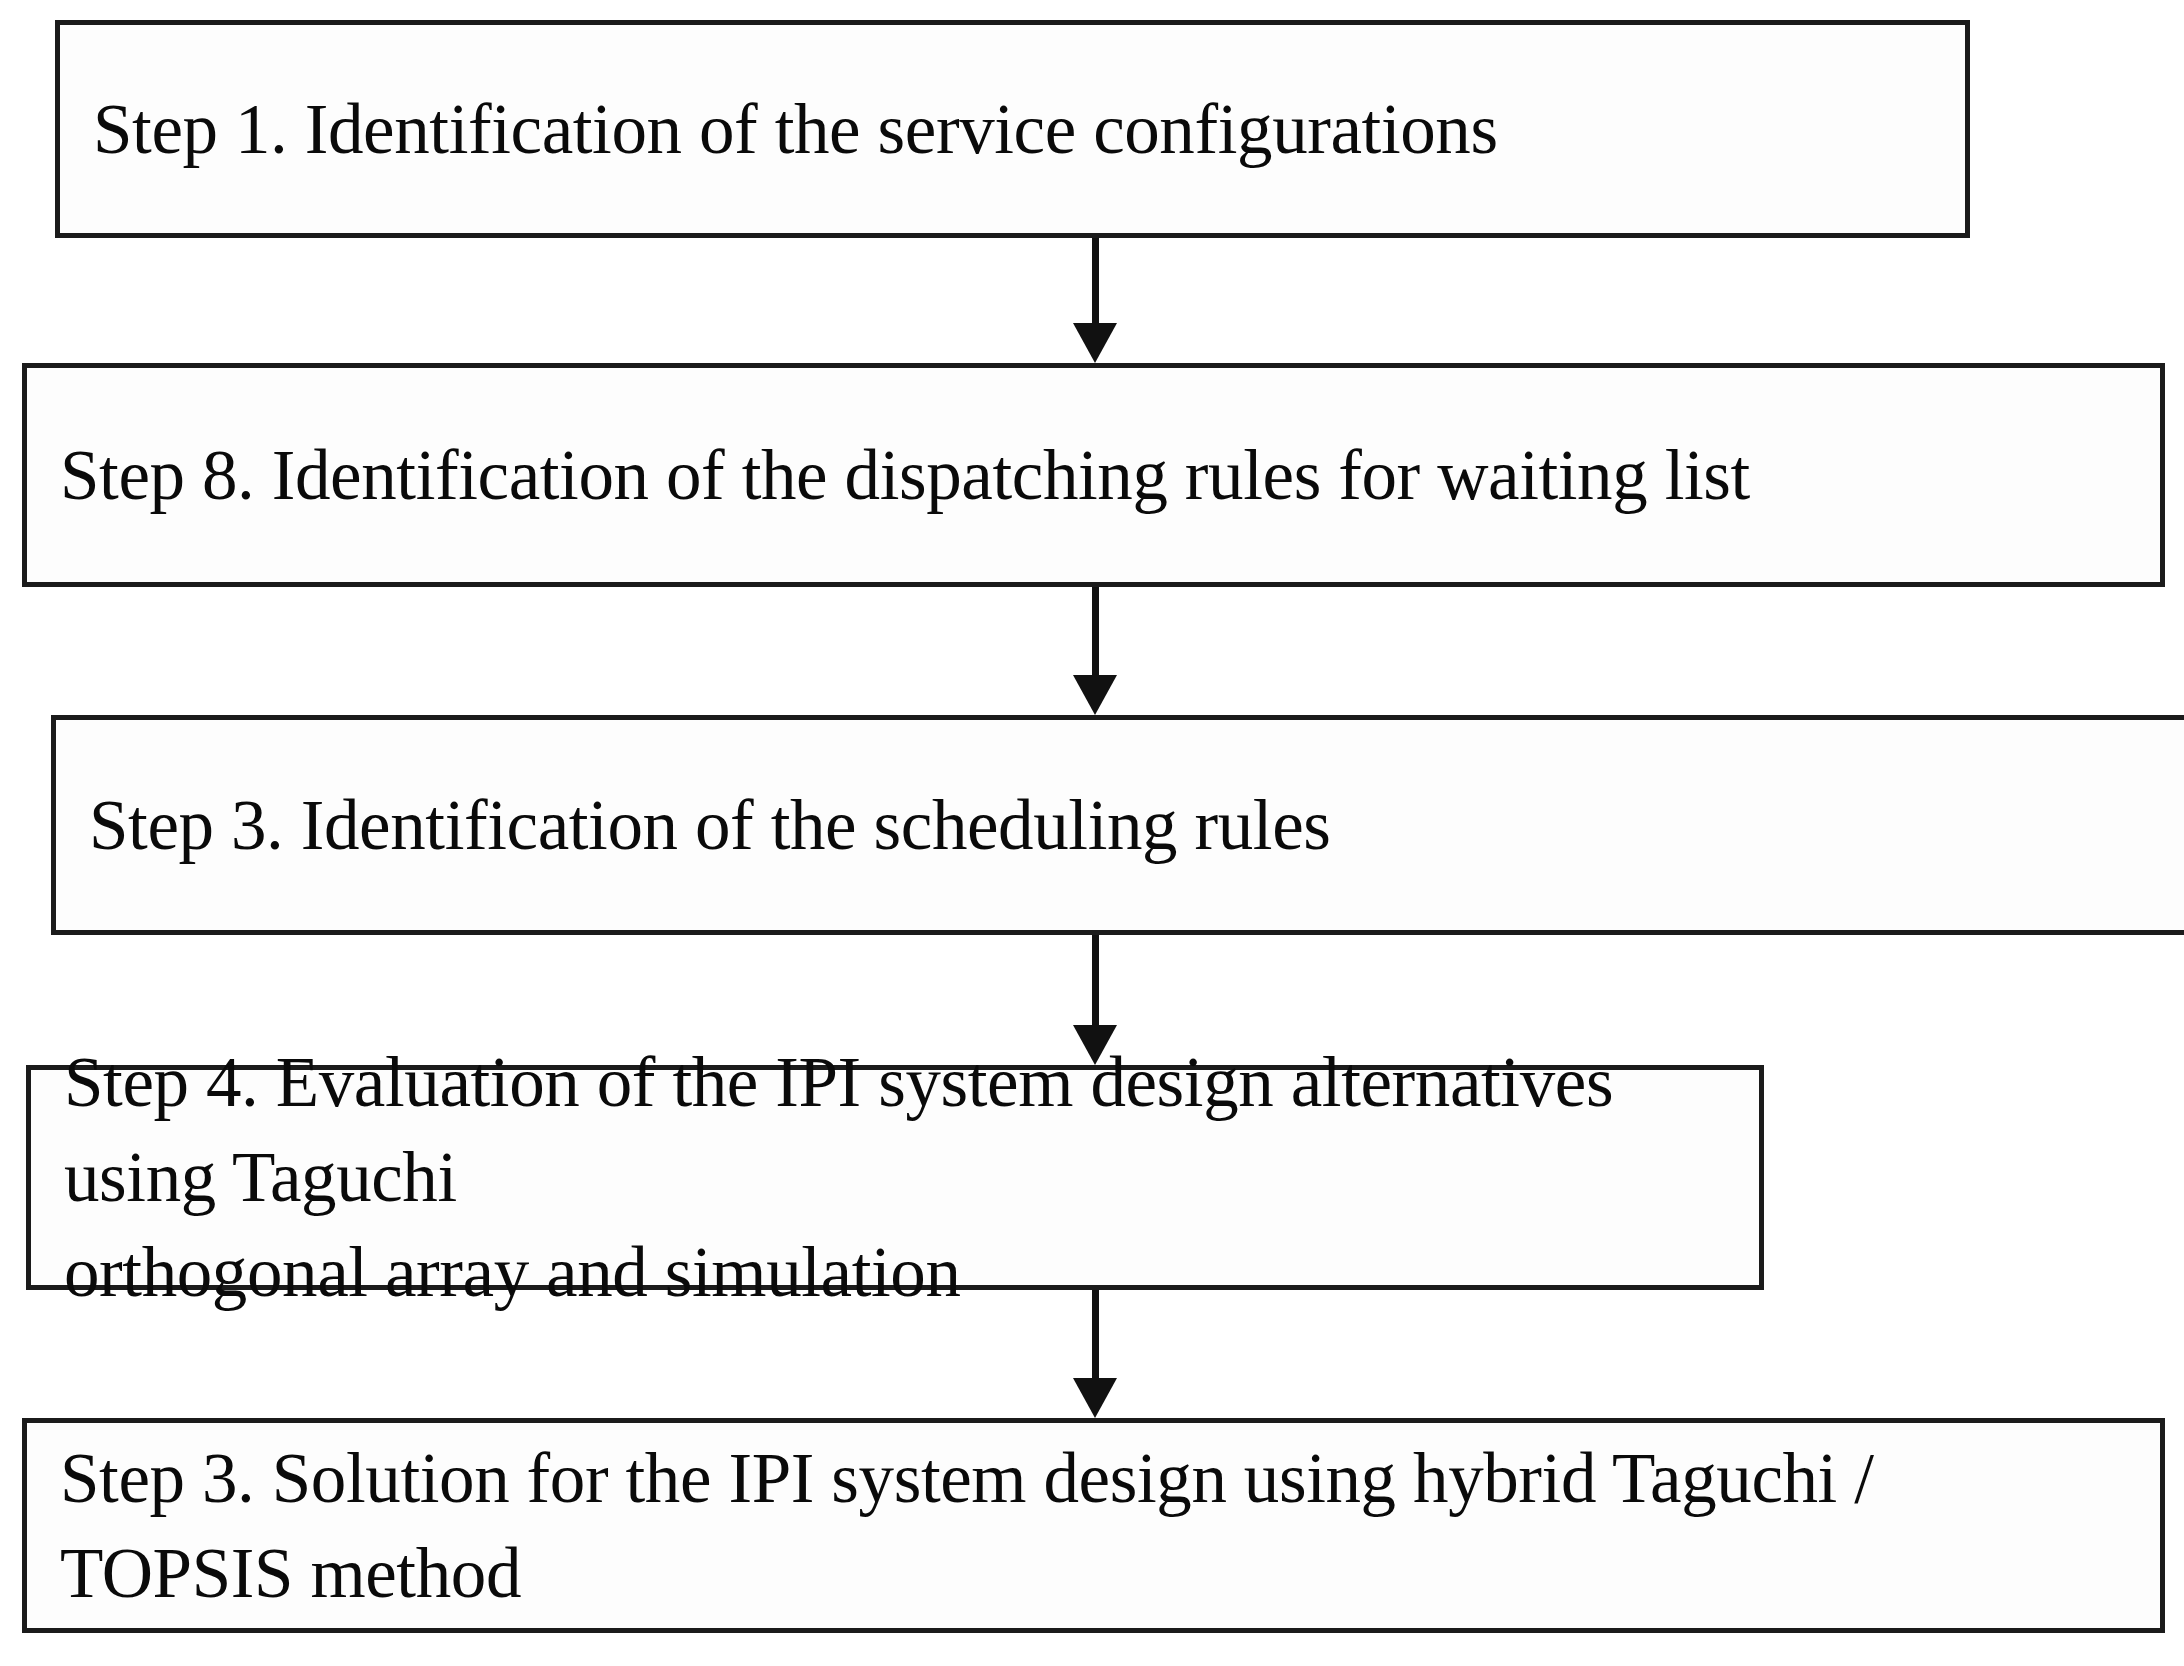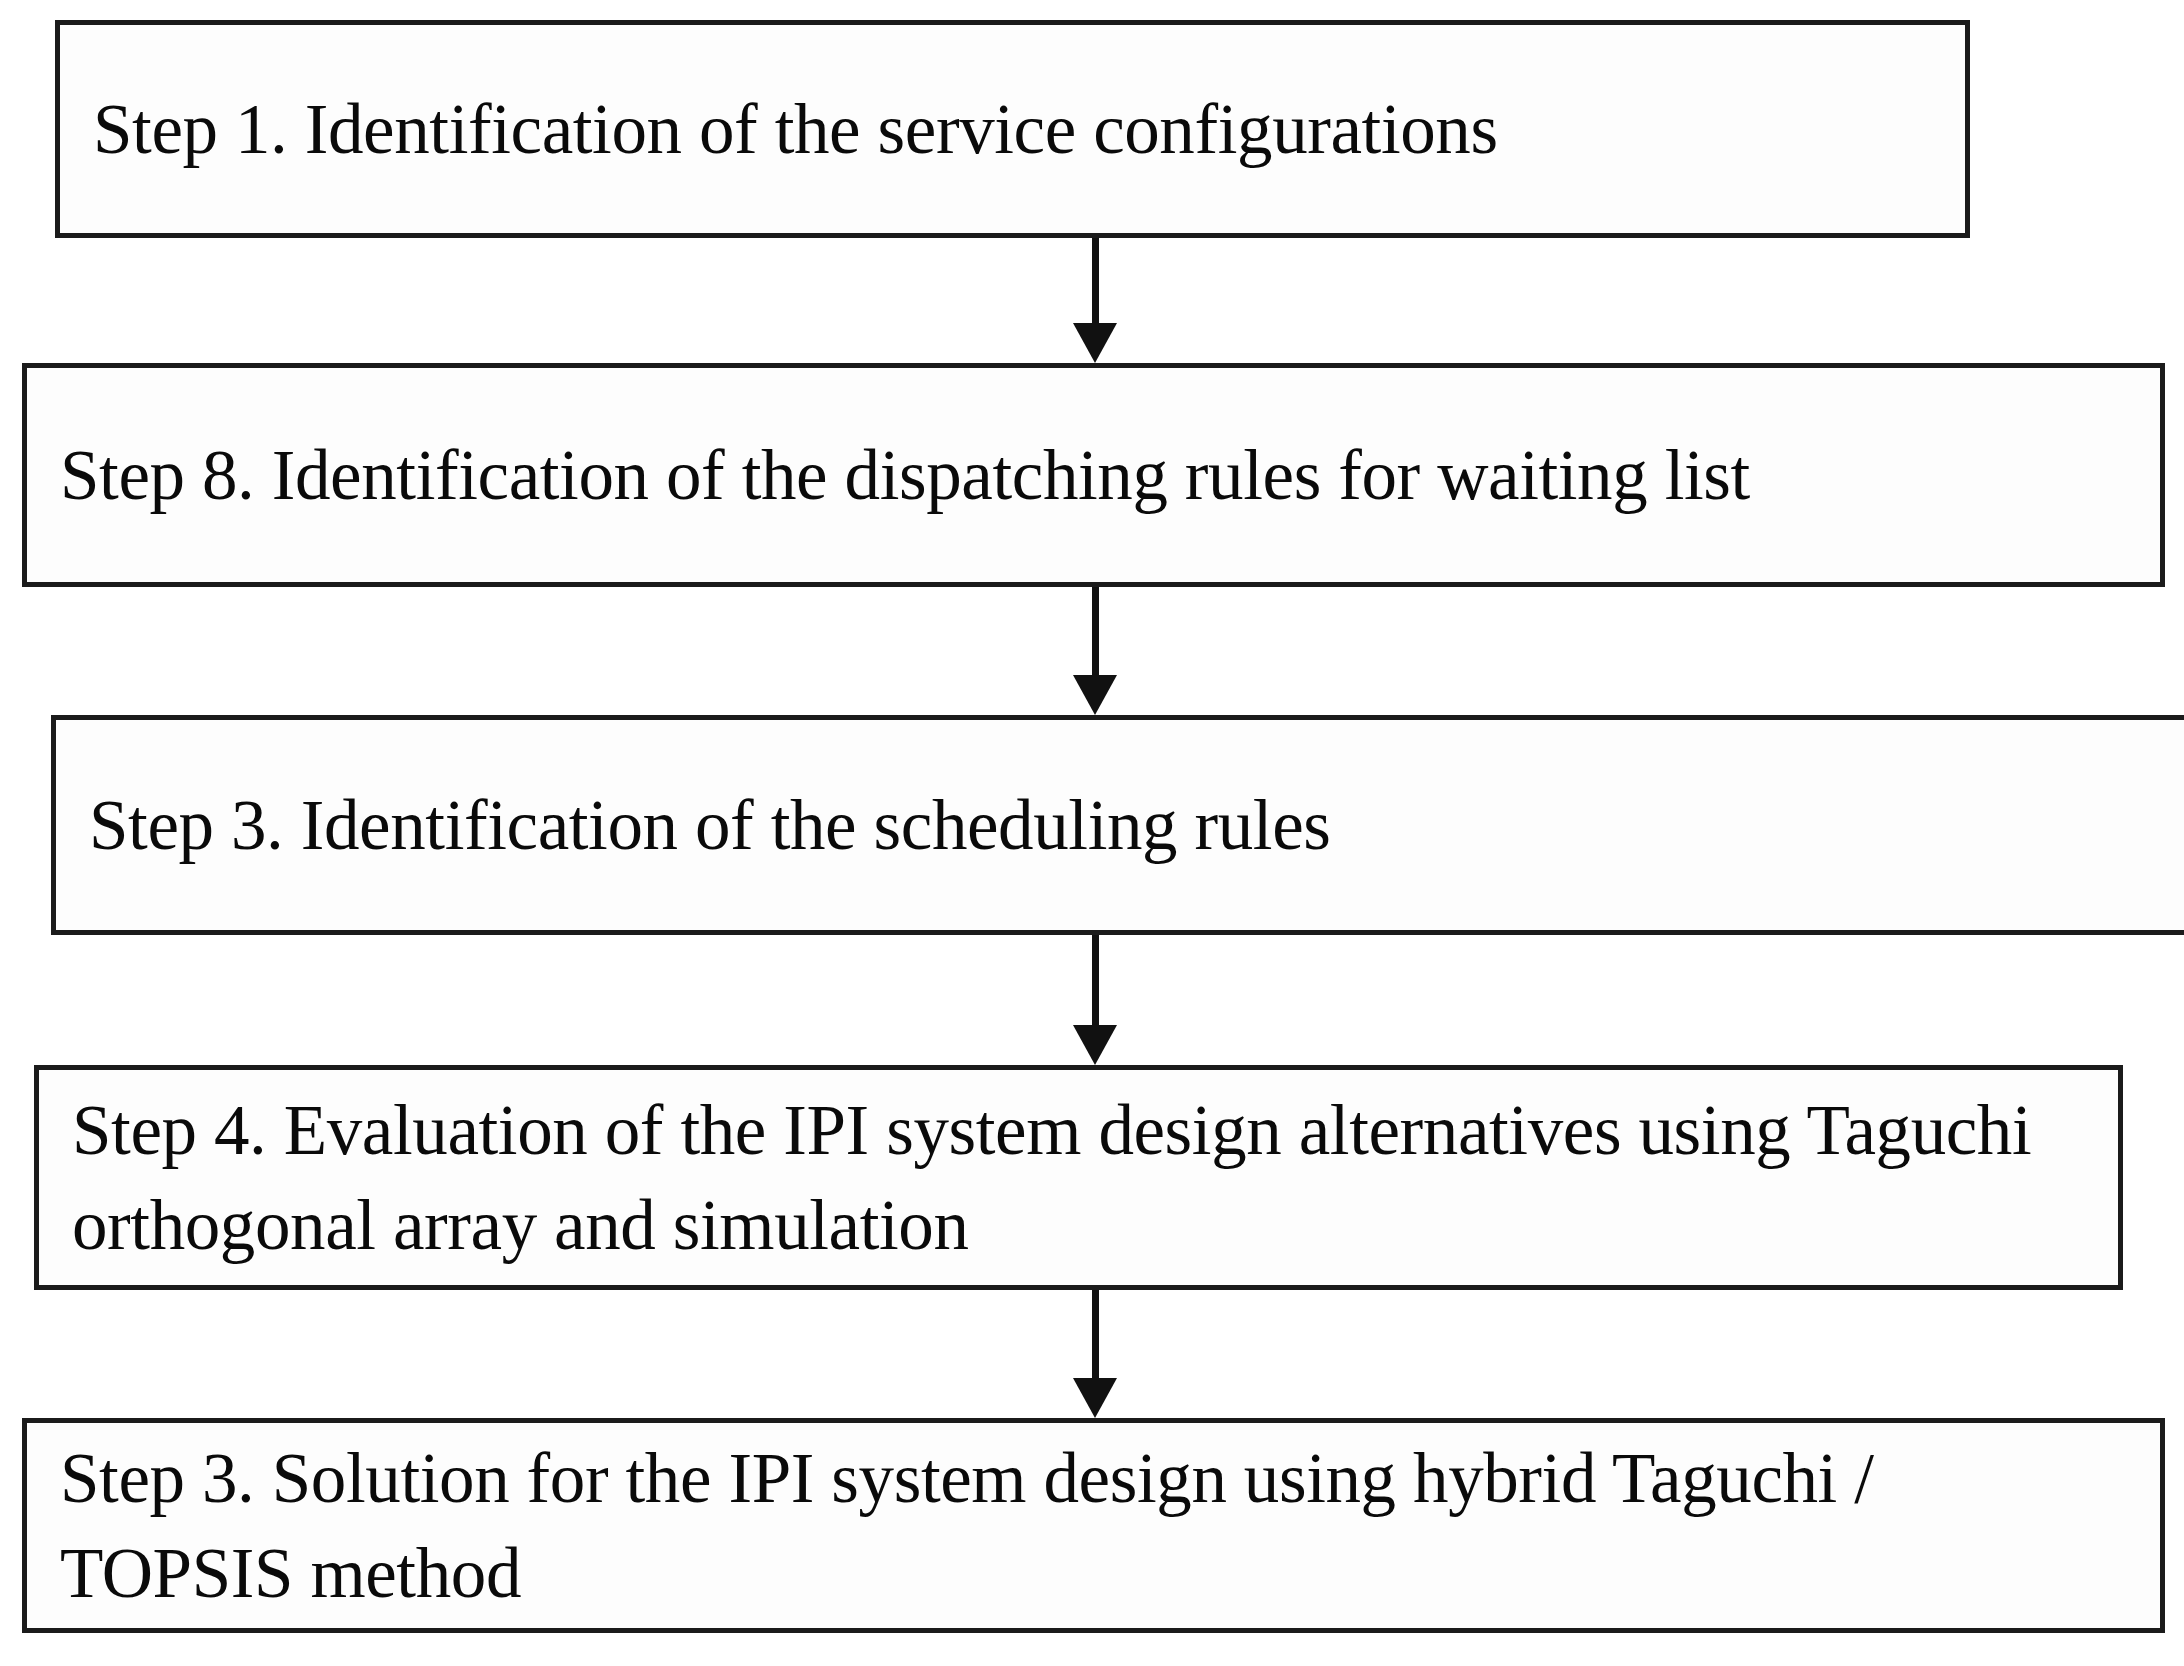--- a/index.html
+++ b/index.html
@@ -87,21 +87,21 @@
 
   <div class="flow-box" style="left:22px; top:715px; width:2143px; height:220px;margin-left:29px;">
     <span class="box-text">Step 3. Identification of the scheduling rules</span>
   </div>
 
   <div class="arrow" style="left:1073px; top:935px; height:130px;">
     <div class="shaft" style="height:90px;"></div>
     <div class="head"></div>
   </div>
 
-  <div class="flow-box" style="left:34px; top:1065px; width:2089px; height:225px;">
+  <div class="flow-box" style="left:26px; top:1065px; width:1738px; height:225px;">
     <span class="box-text">Step 4. Evaluation of the IPI system design alternatives using Taguchi
 orthogonal array and simulation</span>
   </div>
 
   <div class="arrow" style="left:1073px; top:1290px; height:128px;">
     <div class="shaft" style="height:88px;"></div>
     <div class="head"></div>
   </div>
 
   <div class="flow-box" style="left:22px; top:1418px; width:2143px; height:215px;">

